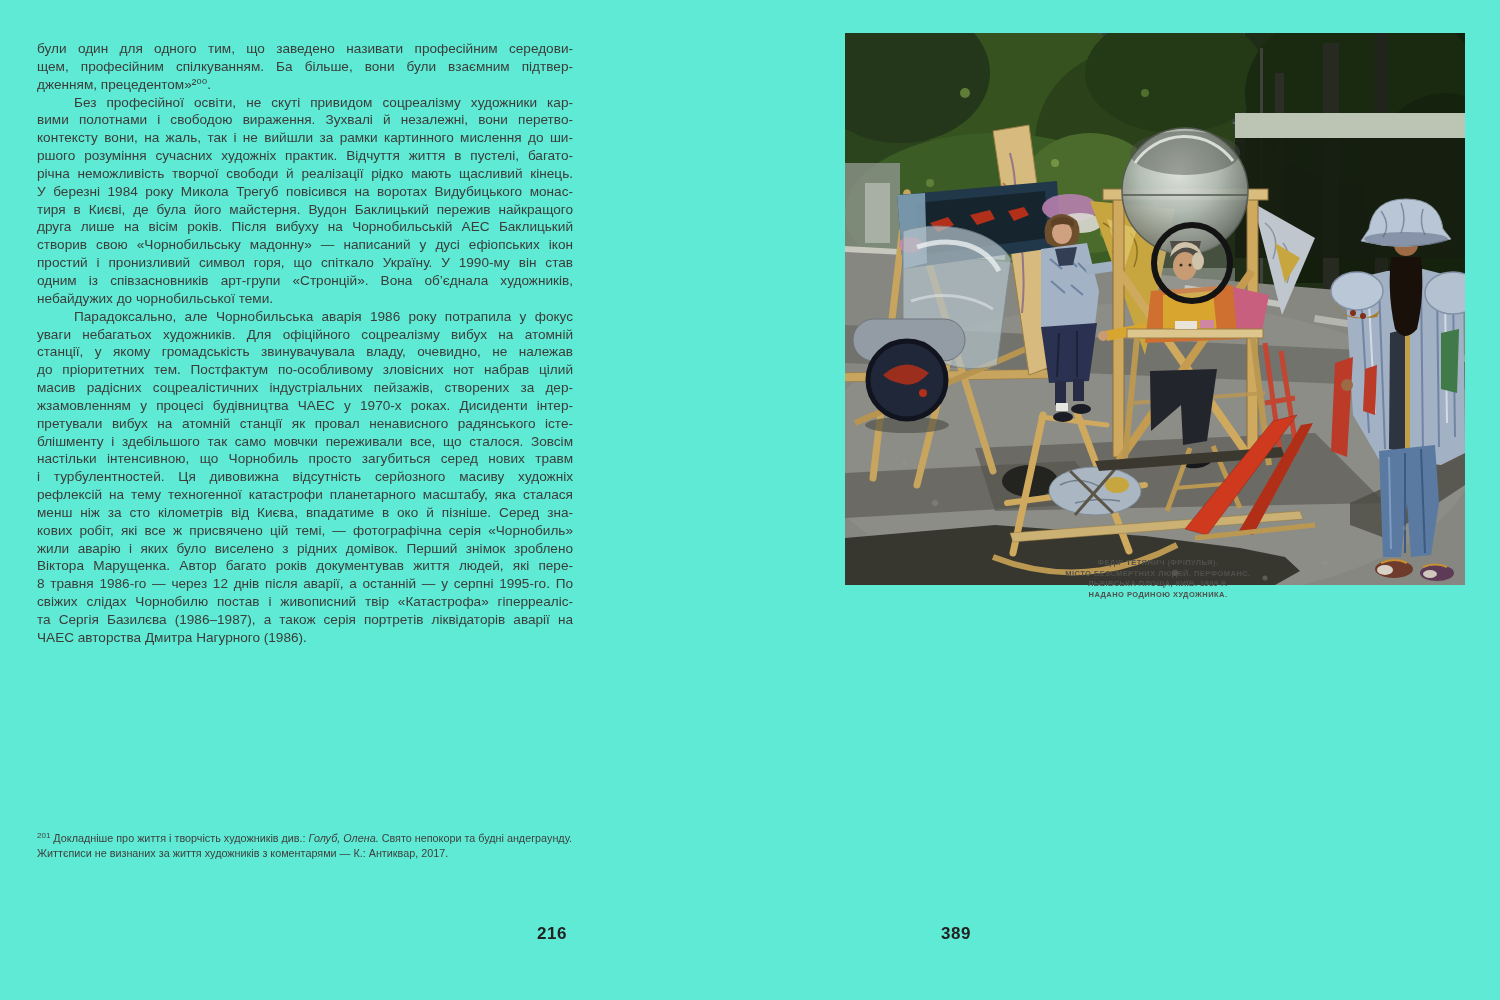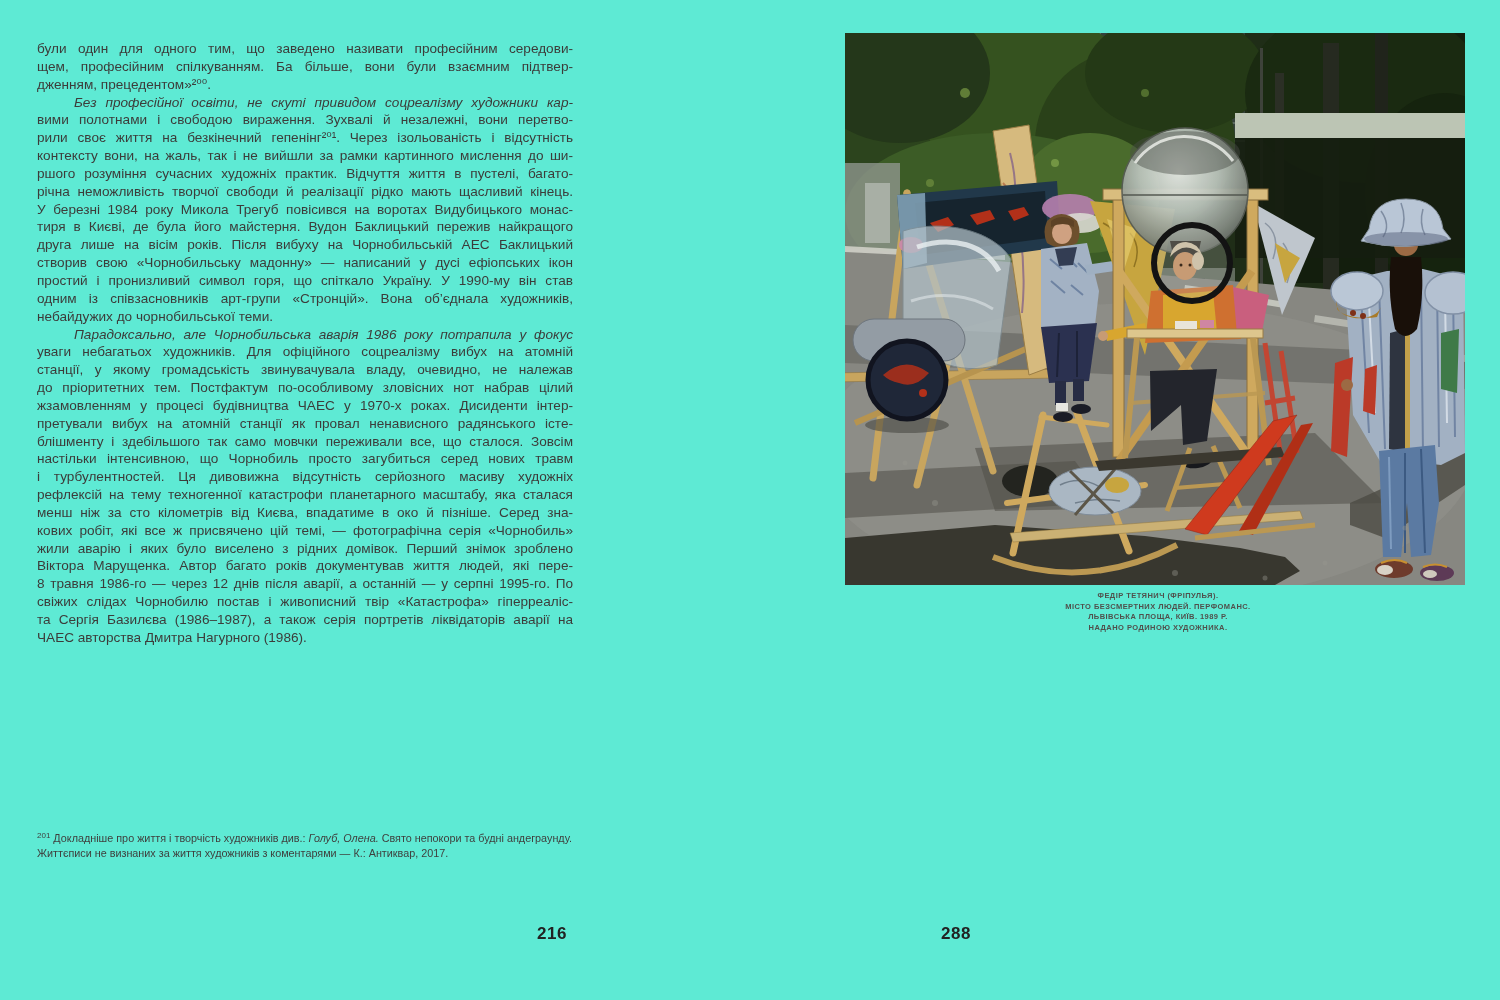--- a/index.html
+++ b/index.html
@@ -4,69 +4,69 @@
 <style>
   html,body{margin:0;padding:0;background:#ffffff;}
   .spread{position:relative;width:1500px;height:1000px;background:#5eead4;overflow:hidden;
           font-family:"Liberation Sans","DejaVu Sans",sans-serif;padding-left:13px;}
   
   .body-text{position:absolute;left:37px;top:40px;width:536px;color:#3c3c3a;
              font-size:13.6px;line-height:17.85px;}
   .para{margin:0;}
   .jline{text-align:justify;text-align-last:justify;}
   .para .jline:last-child{text-align-last:left;}
-  .para.indent .jline:first-child{text-indent:37px;font-style:italic;}
+  .para.indent .jline:first-child{text-indent:37px;}
   .footnotes{position:absolute;left:37px;top:831px;width:542px;color:#3f3f3d;
              font-size:10.8px;line-height:15px;}
   .footnote{margin:0 0 14px 0;}
   .footnote sup{font-size:8px;vertical-align:4px;line-height:0;}
   .it{font-style:italic;}
   .pagenum{position:absolute;top:924px;font-size:17px;font-weight:bold;color:#222;
            letter-spacing:.6px;}
   .pagenum.left-num{left:537px;}
   .pagenum.right-num{left:941px;}
   
   .photo-figure{position:absolute;left:845px;top:33px;width:620px;height:552px;margin:0;}
   .photo-figure svg{display:block;width:620px;height:552px;}
-  .caption{position:absolute;left:995px;top:591px;width:326px;text-align:center;
+  .caption{position:absolute;left:995px;top:558px;width:326px;text-align:center;
            font-size:7.5px;line-height:10.5px;font-weight:bold;letter-spacing:.45px;
            color:#50504c;}
 </style>
 </head>
 <body>
 
 <div class="spread">
 
   <div>
     <div class="body-text">
       <div class="para">
           <div class="jline">були один для одного тим, що заведено називати професійним середови-</div>
           <div class="jline">щем, професійним спілкуванням. Ба більше, вони були взаємним підтвер-</div>
           <div class="jline">дженням, прецедентом»²⁰⁰.</div>
         </div>
       <div class="para indent">
           <div class="jline">Без професійної освіти, не скуті привидом соцреалізму художники кар-</div>
           <div class="jline">вими полотнами і свободою вираження. Зухвалі й незалежні, вони перетво-</div>
-          <div class="jline">рили своє життя на безкінечний гепенінг²⁰¹. Через ізольованість і відсутність</div>
           <div class="jline">контексту вони, на жаль, так і не вийшли за рамки картинного мислення до ши-</div>
           <div class="jline">ршого розуміння сучасних художніх практик. Відчуття життя в пустелі, багато-</div>
           <div class="jline">річна неможливість творчої свободи й реалізації рідко мають щасливий кінець.</div>
           <div class="jline">У березні 1984 року Микола Трегуб повісився на воротах Видубицького монас-</div>
           <div class="jline">тиря в Києві, де була його майстерня. Вудон Баклицький пережив найкращого</div>
           <div class="jline">друга лише на вісім років. Після вибуху на Чорнобильській АЕС Баклицький</div>
           <div class="jline">створив свою «Чорнобильську мадонну» — написаний у дусі ефіопських ікон</div>
           <div class="jline">простий і пронизливий символ горя, що спіткало Україну. У 1990-му він став</div>
           <div class="jline">одним із співзасновників арт-групи «Стронцій». Вона об’єднала художників,</div>
           <div class="jline">небайдужих до чорнобильської теми.</div>
         </div>
       <div class="para indent">
           <div class="jline">Парадоксально, але Чорнобильська аварія 1986 року потрапила у фокус</div>
           <div class="jline">уваги небагатьох художників. Для офіційного соцреалізму вибух на атомній</div>
           <div class="jline">станції, у якому громадськість звинувачувала владу, очевидно, не належав</div>
           <div class="jline">до пріоритетних тем. Постфактум по-особливому зловісних нот набрав цілий</div>
+          <div class="jline">масив радісних соцреалістичних індустріальних пейзажів, створених за дер-</div>
           <div class="jline">жзамовленням у процесі будівництва ЧАЕС у 1970-х роках. Дисиденти інтер-</div>
           <div class="jline">претували вибух на атомній станції як провал ненависного радянського істе-</div>
           <div class="jline">блішменту і здебільшого так само мовчки переживали все, що сталося. Зовсім</div>
           <div class="jline">настільки інтенсивною, що Чорнобиль просто загубиться серед нових травм</div>
           <div class="jline">і турбулентностей. Ця дивовижна відсутність серйозного масиву художніх</div>
           <div class="jline">рефлексій на тему техногенної катастрофи планетарного масштабу, яка сталася</div>
           <div class="jline">менш ніж за сто кілометрів від Києва, впадатиме в око й пізніше. Серед зна-</div>
           <div class="jline">кових робіт, які все ж присвячено цій темі, — фотографічна серія «Чорнобиль»</div>
           <div class="jline">жили аварію і яких було виселено з рідних домівок. Перший знімок зроблено</div>
           <div class="jline">Віктора Марущенка. Автор багато років документував життя людей, які пере-</div>
@@ -331,16 +331,16 @@
       </svg>
     </figure>
 
     <figcaption class="caption">
       <div>ФЕДІР ТЕТЯНИЧ (ФРІПУЛЬЯ).</div>
       <div>МІСТО БЕЗСМЕРТНИХ ЛЮДЕЙ. ПЕРФОМАНС.</div>
       <div>ЛЬВІВСЬКА ПЛОЩА, КИЇВ. 1989 Р.</div>
       <div>НАДАНО РОДИНОЮ ХУДОЖНИКА.</div>
     </figcaption>
 
-    <div class="pagenum right-num">288</div>
+    <div class="pagenum right-num">389</div>
   </div>
 
 </div>
 
 </body></html>

